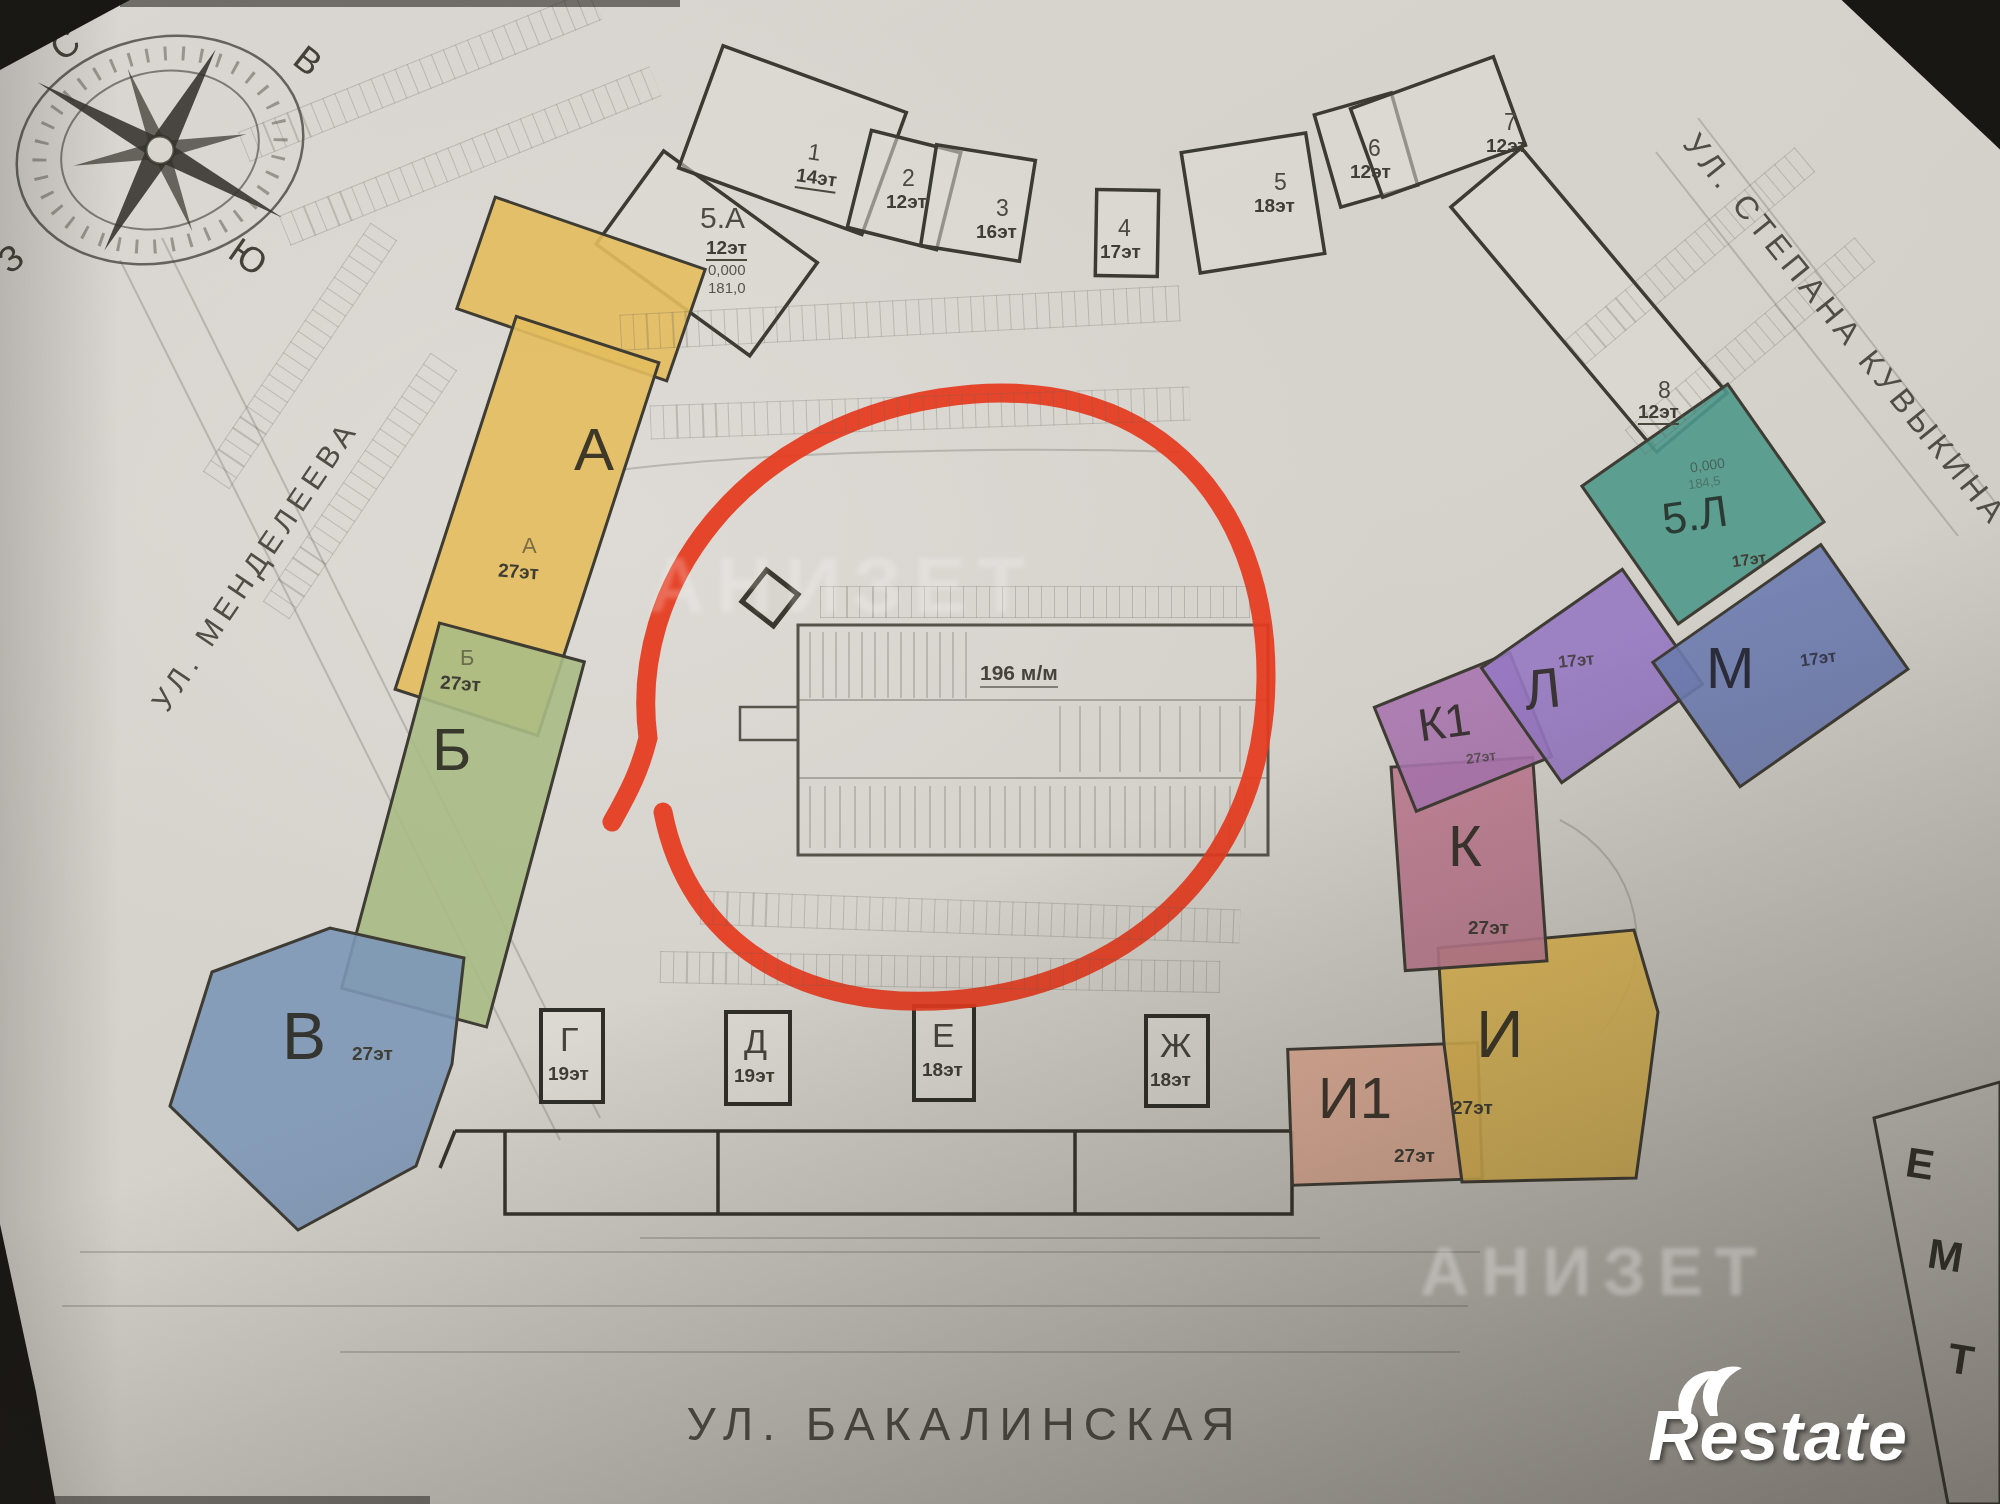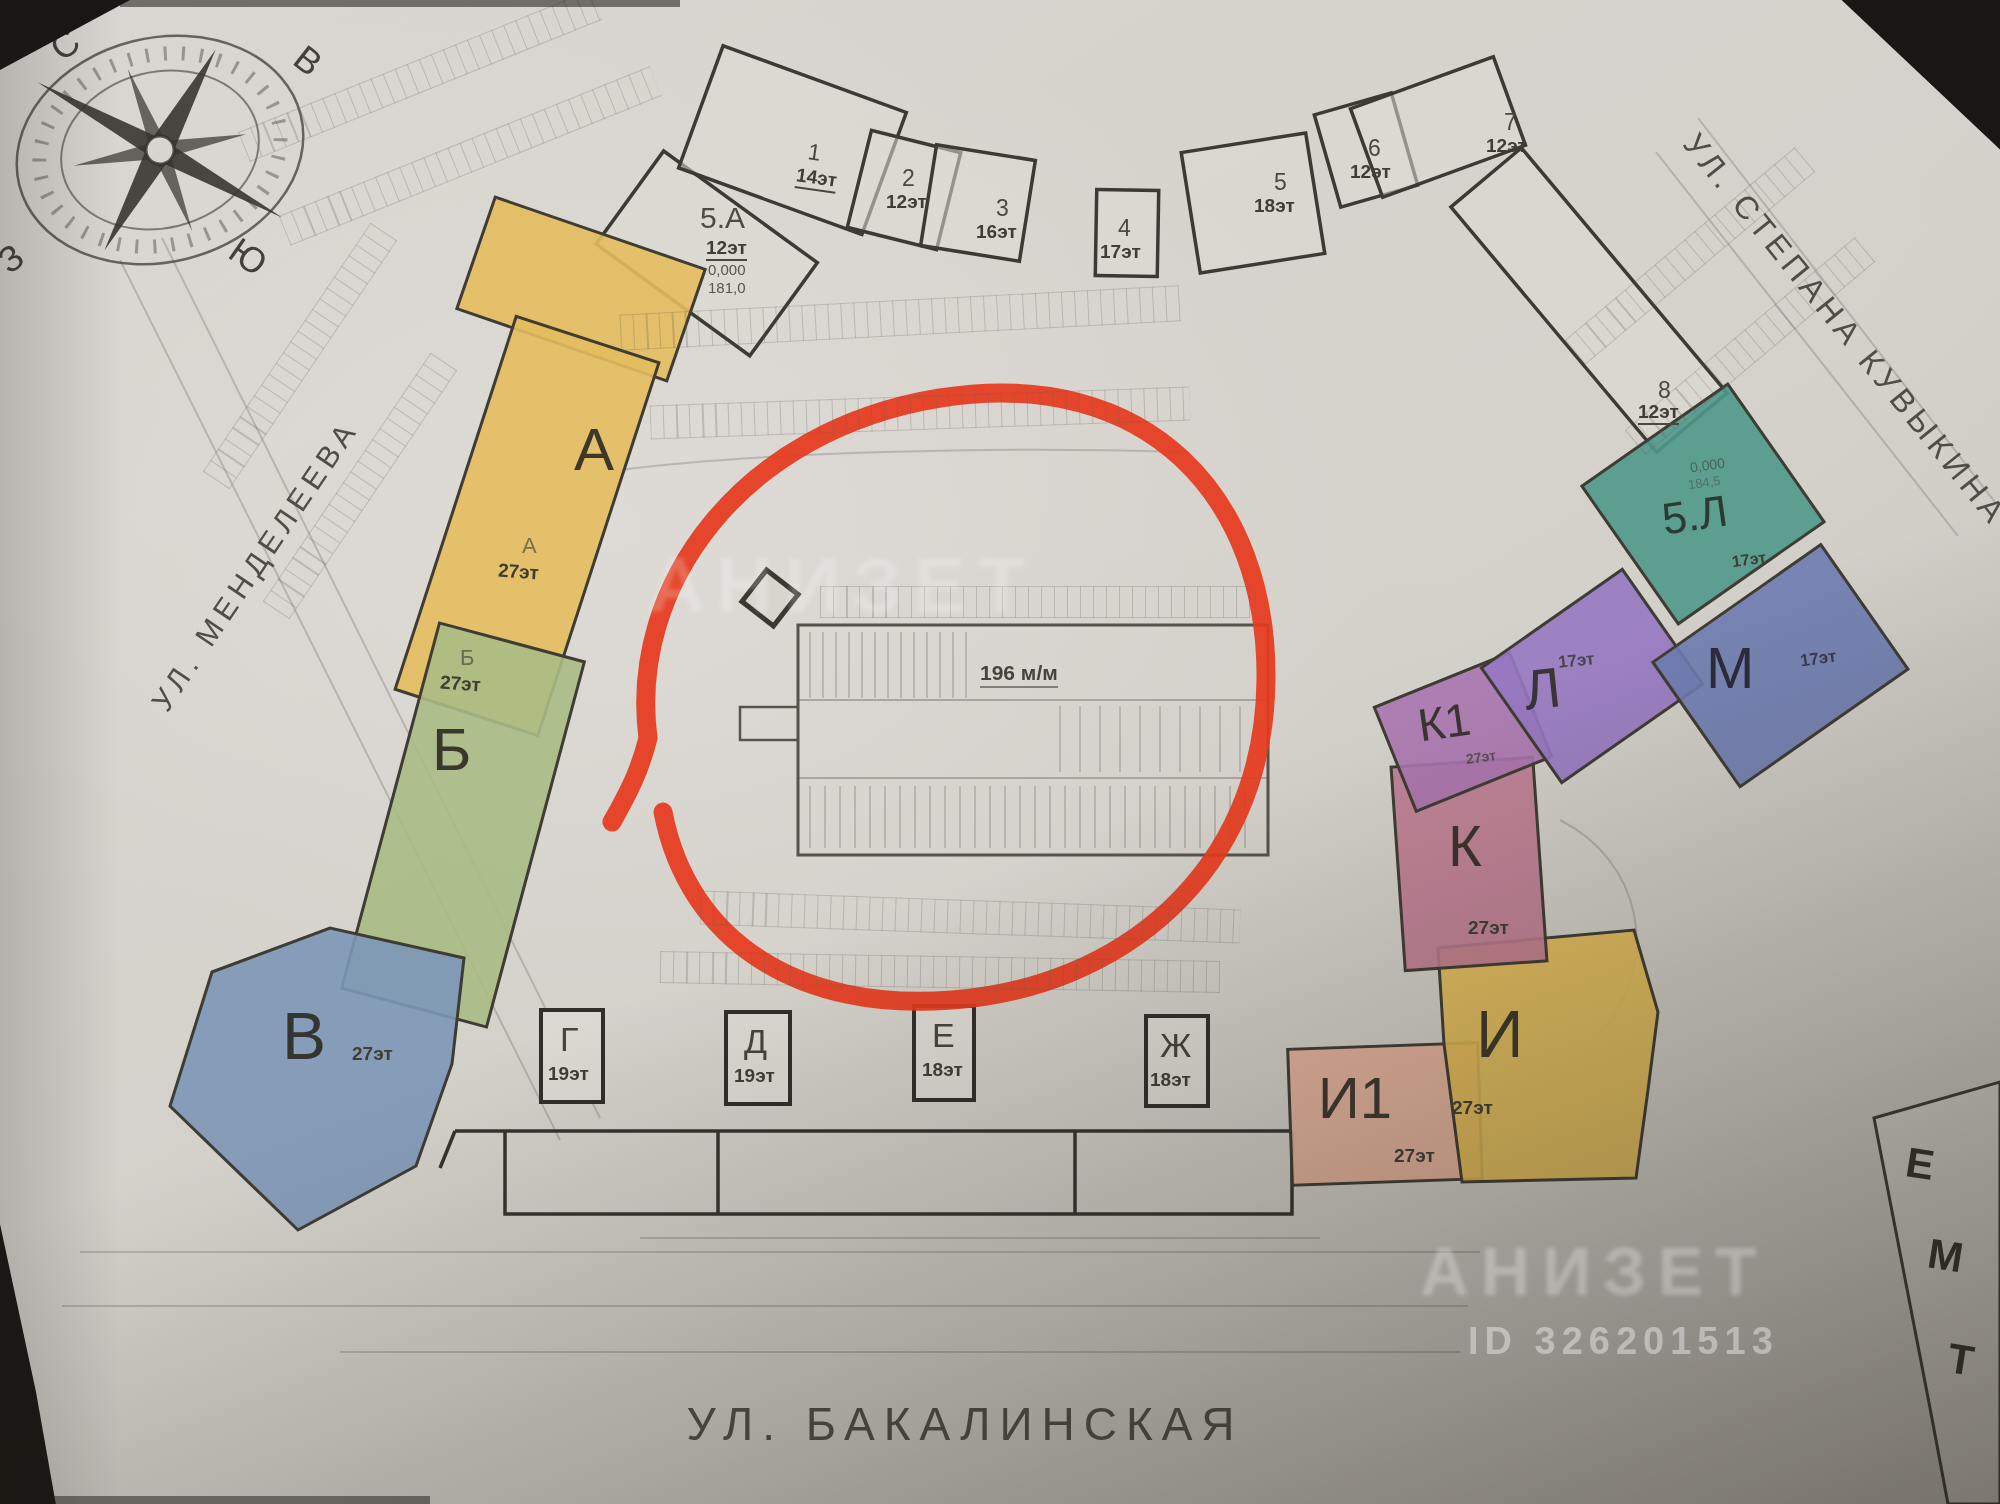--- a/index.html
+++ b/index.html
@@ -215,16 +215,22 @@
 
   <div class="corner" style="left:0;top:0;width:130px;height:70px;clip-path:polygon(0 0,100% 0,0 100%);"></div>
   <div class="corner" style="left:120px;top:0;width:560px;height:7px;opacity:.55;"></div>
   <div class="corner" style="right:0;top:0;width:220px;height:170px;clip-path:polygon(28% 0,100% 0,100% 88%);"></div>
   <div class="corner" style="left:0;bottom:0;width:90px;height:280px;clip-path:polygon(0 0,40% 60%,62% 100%,0 100%);"></div>
   <div class="corner" style="left:0;bottom:0;width:430px;height:8px;opacity:.5;"></div>
   <div class="vignette"></div>
 
   <div class="ghost" style="left:648px;top:540px;width:440px;overflow:hidden;font-size:78px;opacity:.75;">АНИЗЕТ</div>
   <div class="ghost" style="left:1420px;top:1232px;font-size:68px;">АНИЗЕТ</div>
-  <div class="id-mark" style="left:1468px;top:1320px;">ID 326201513</div>
-
+
+  <div class="logo">
+    <svg width="90" height="64" viewBox="0 0 90 64" style="position:absolute;left:28px;top:-30px;">
+      <path d="M8,58 A34,34 0 0 1 44,6 A46,46 0 0 0 16,58 Z" fill="#fff"></path>
+      <path d="M34,50 A30,30 0 0 1 66,2 A42,42 0 0 0 42,50 Z" fill="#fff"></path>
+    </svg>
+    <span>Restate</span>
+  </div>
 
 </div>
 
 </body></html>

